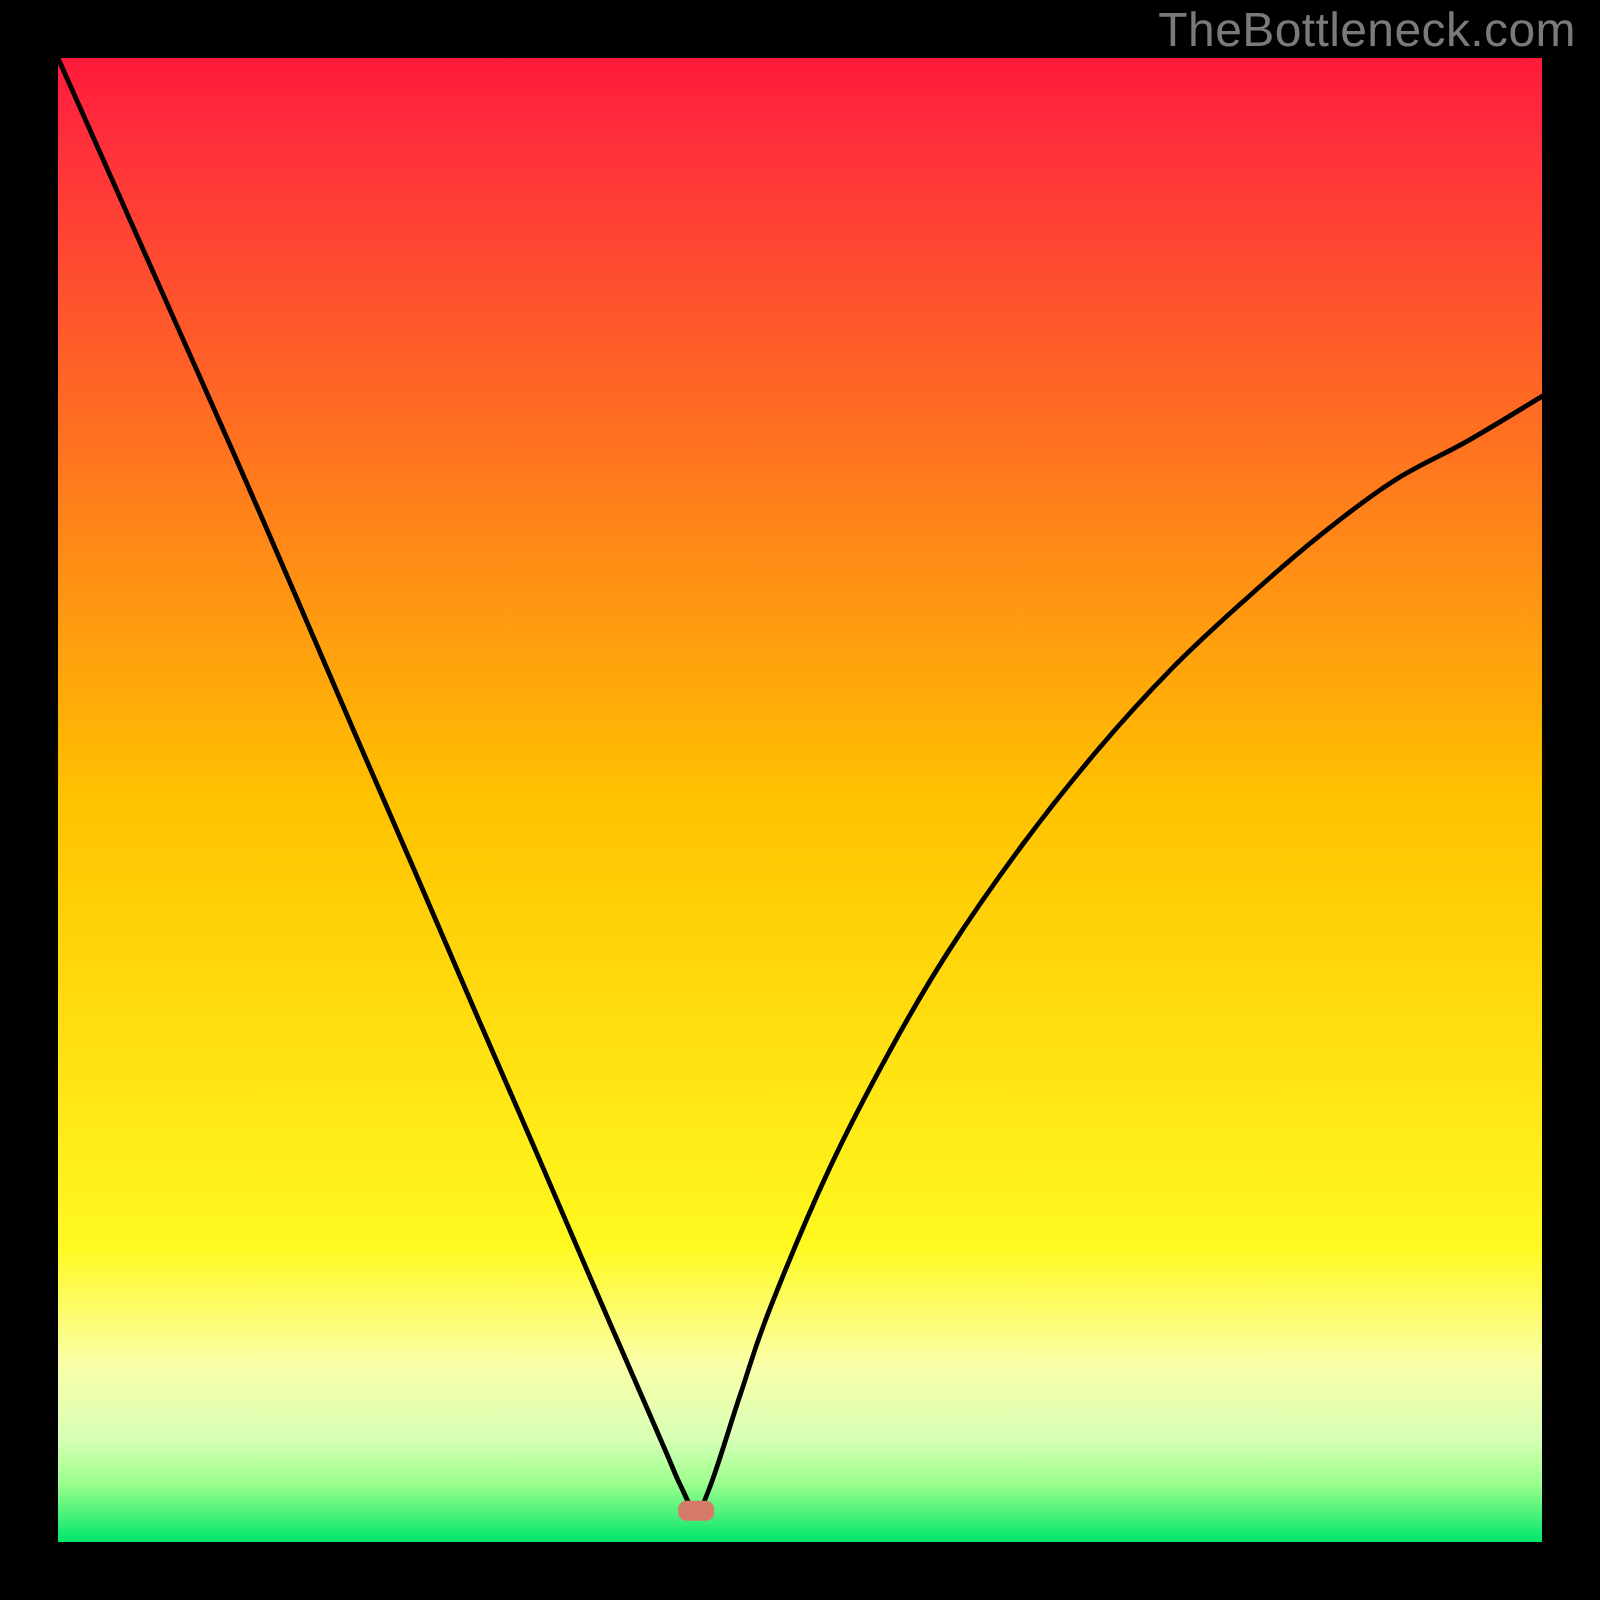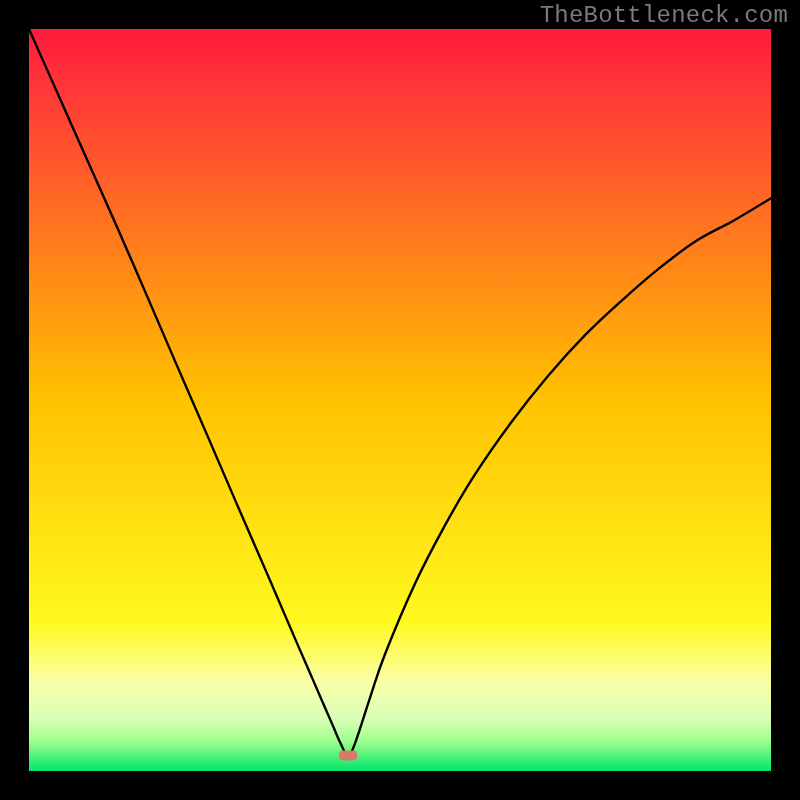--- a/index.html
+++ b/index.html
@@ -20,21 +20,21 @@
     position: absolute;
     left: 29px;
     top: 29px;
     width: 742px;
     height: 742px;
   }
   .watermark {
     position: absolute;
     top: 2px;
     right: 12px;
-    font-family: Liberation Mono, monospace;
+    font-family: Liberation Sans, sans-serif;
     font-size: 24px;
     font-weight: 400;
     color: #7a7a7a;
     letter-spacing: 0.2px;
   }
 </style>
 </head>
 <body>
 
 <div class="frame">

